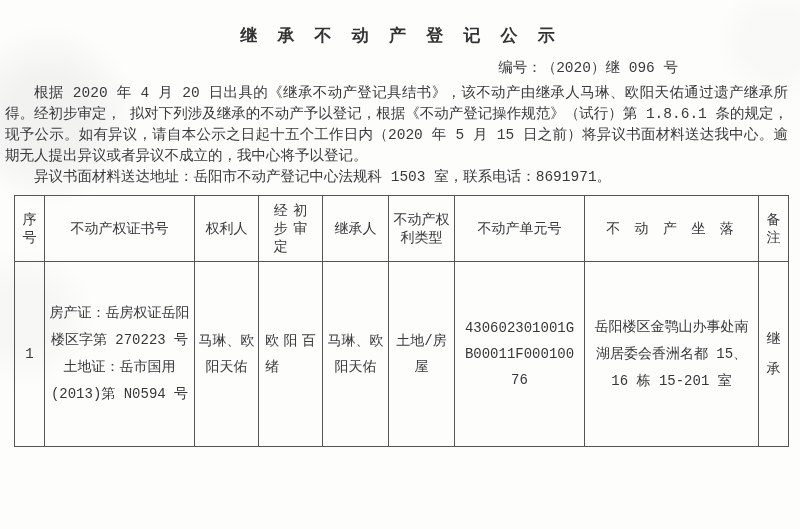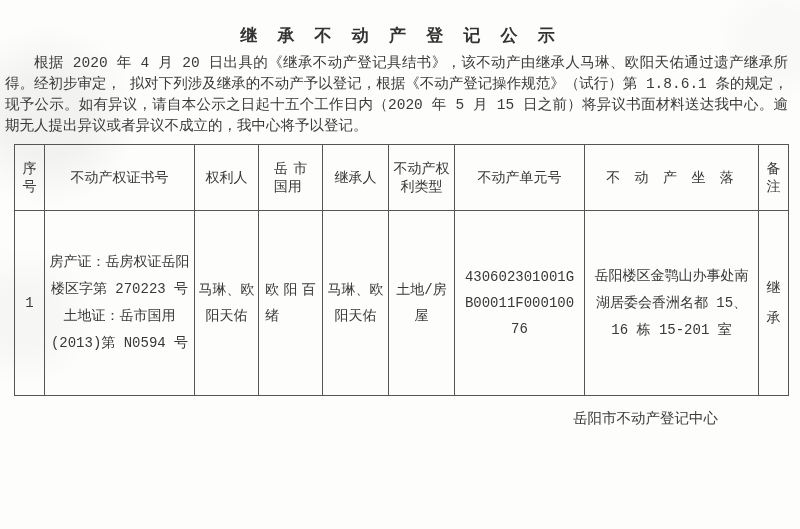--- a/index.html
+++ b/index.html
@@ -86,23 +86,25 @@
     font-size:14.5px;
   }
 </style>
 </head>
 <body>
 
 <div class="page">
 
   <div class="title">继 承 不 动 产 登 记 公 示</div>
 
+  <div class="doc-number">编号：（2020）继 096 号</div>
 
   <div class="notice-body">
     <p>根据 2020 年 4 月 20 日出具的《继承不动产登记具结书》，该不动产由继承人马琳、欧阳天佑通过遗产继承所得。经初步审定， 拟对下列涉及继承的不动产予以登记，根据《不动产登记操作规范》（试行）第 1.8.6.1 条的规定，现予公示。如有异议，请自本公示之日起十五个工作日内（2020 年 5 月 15 日之前）将异议书面材料送达我中心。逾期无人提出异议或者异议不成立的，我中心将予以登记。</p>
+    <p>异议书面材料送达地址：岳阳市不动产登记中心法规科 1503 室，联系电话：8691971。</p>
   </div>
 
   <table class="reg">
     <colgroup>
       <col style="width:30px">
         <col style="width:150px">
         <col style="width:64px">
       <col style="width:64px">
         <col style="width:66px">
         <col style="width:66px">
@@ -115,21 +117,21 @@
       <th>
             <span class="hw">序号</span>
           </th>
       <th>
             <span class="hw">不动产权证书号</span>
           </th>
       <th>
             <span class="hw">权利人</span>
           </th>
       <th class="h-decedent">
-            <span class="hw">岳市国用</span>
+            <span class="hw">经初步审定</span>
           </th>
       <th>
             <span class="hw">继承人</span>
           </th>
       <th>
             <span class="hw">不动产权利类型</span>
           </th>
       <th>
             <span class="hw">不动产单元号</span>
           </th>
@@ -152,15 +154,14 @@
           </td>
       <td class="c-heir">马琳、欧阳天佑</td>
       <td class="c-type">土地/房屋</td>
       <td class="c-unit"><span class="cw">430602301001GB00011F00010076</span></td>
       <td class="c-location">岳阳楼区金鹗山办事处南湖居委会香洲名都 15、16 栋 15-201 室</td>
       <td class="c-remark">继承</td>
     </tr>
   </tbody>
     </table>
 
-  <div class="footer-signature">岳阳市不动产登记中心</div>
 
 </div>
 
 </body></html>

